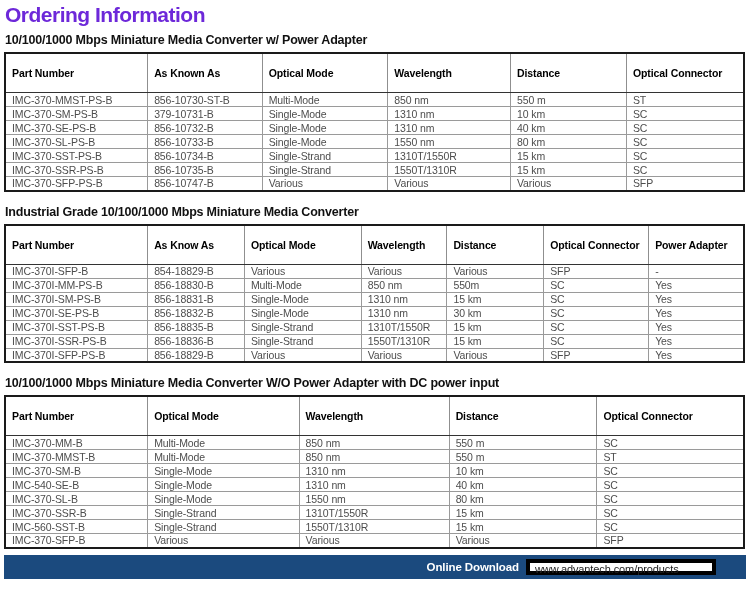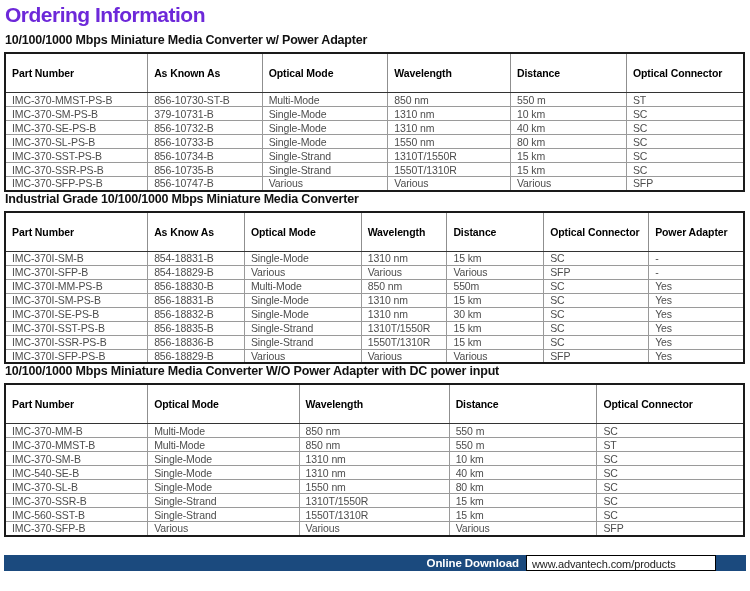--- a/index.html
+++ b/index.html
@@ -22,21 +22,21 @@
     color: #6d28d9;
     margin: 1px 0 6px 1px;
   }
   .section-heading {
     font-size: 12.5px;
     font-weight: bold;
     color: #111111;
     letter-spacing: -0.2px;
     margin: 0 0 5px 1px;
   }
-  .section { }
+  .section { margin-top: 13px; }
   .section:first-child { margin-top: 0; }
   table.data-table {
     width: 741px;
     border-collapse: collapse;
     table-layout: fixed;
     border: 2px solid #1a1a1a;
   }
   table.data-table th {
     font-size: 10.5px;
     font-weight: bold;
@@ -60,41 +60,41 @@
   }
   table.data-table tr > th:first-child,
   table.data-table tr > td:first-child { border-left: none; }
   table.data-table tr > th:last-child,
   table.data-table tr > td:last-child { border-right: none; }
   table.data-table thead th { border-bottom: 1px solid #333333; }
   .footer-bar {
     position: absolute;
     left: 4px; right: 4px;
     top: 555px;
-    height: 16px;
+    height: 24px;
     background: #1b4a7e;
     display: flex;
     align-items: center;
     justify-content: flex-end;
   }
   .footer-label {
     color: #ffffff;
     font-weight: bold;
     font-size: 11.5px;
     letter-spacing: -0.1px;
     margin-right: 7px;
   }
   .footer-url-box {
     background: #ffffff;
-    border: 1px solid #000000;
+    border: 4px solid #000000;
     width: 190px;
     height: 16px;
     margin-right: 30px;
     display: flex;
-    align-items: flex-end;
+    align-items: flex-start;
     padding-left: 5px;
   }
   .footer-url-box span {
     font-size: 11px;
     color: #222222;
     letter-spacing: -0.1px;
   }
 </style>
 </head>
 <body>
@@ -201,29 +201,20 @@
               <th>As Know As</th>
               <th>Optical Mode</th>
               <th>Wavelength</th>
               <th>Distance</th>
               <th>Optical Connector</th>
               <th>Power Adapter</th>
             </tr>
           </thead>
           <tbody>
             <tr>
-              <td>IMC-370I-SM-B</td>
-              <td>854-18831-B</td>
-              <td>Single-Mode</td>
-              <td>1310 nm</td>
-              <td>15 km</td>
-              <td>SC</td>
-              <td>-</td>
-            </tr>
-            <tr>
               <td>IMC-370I-SFP-B</td>
               <td>854-18829-B</td>
               <td>Various</td>
               <td>Various</td>
               <td>Various</td>
               <td>SFP</td>
               <td>-</td>
             </tr>
             <tr>
               <td>IMC-370I-MM-PS-B</td>

